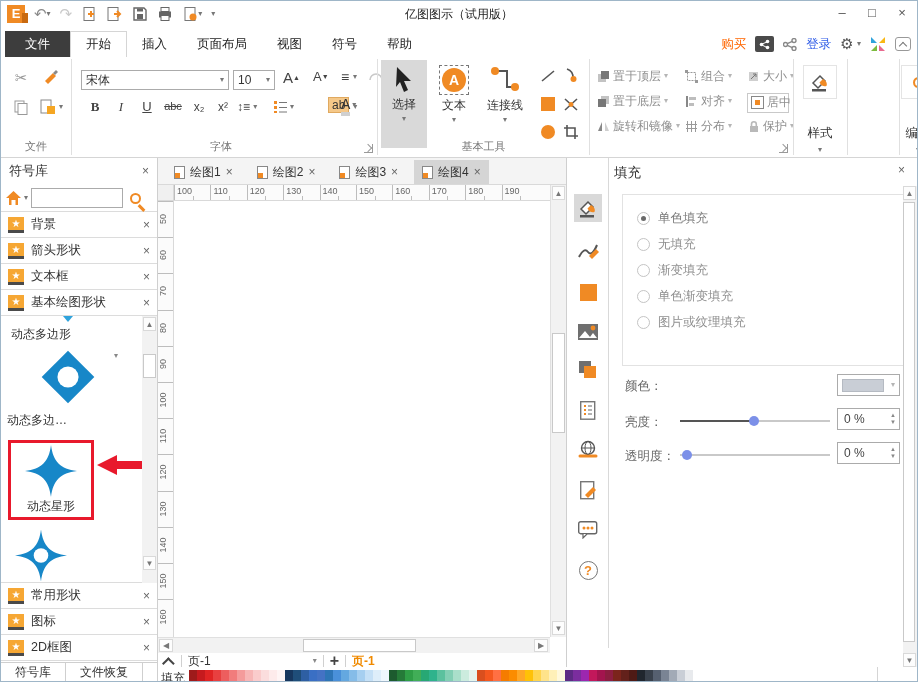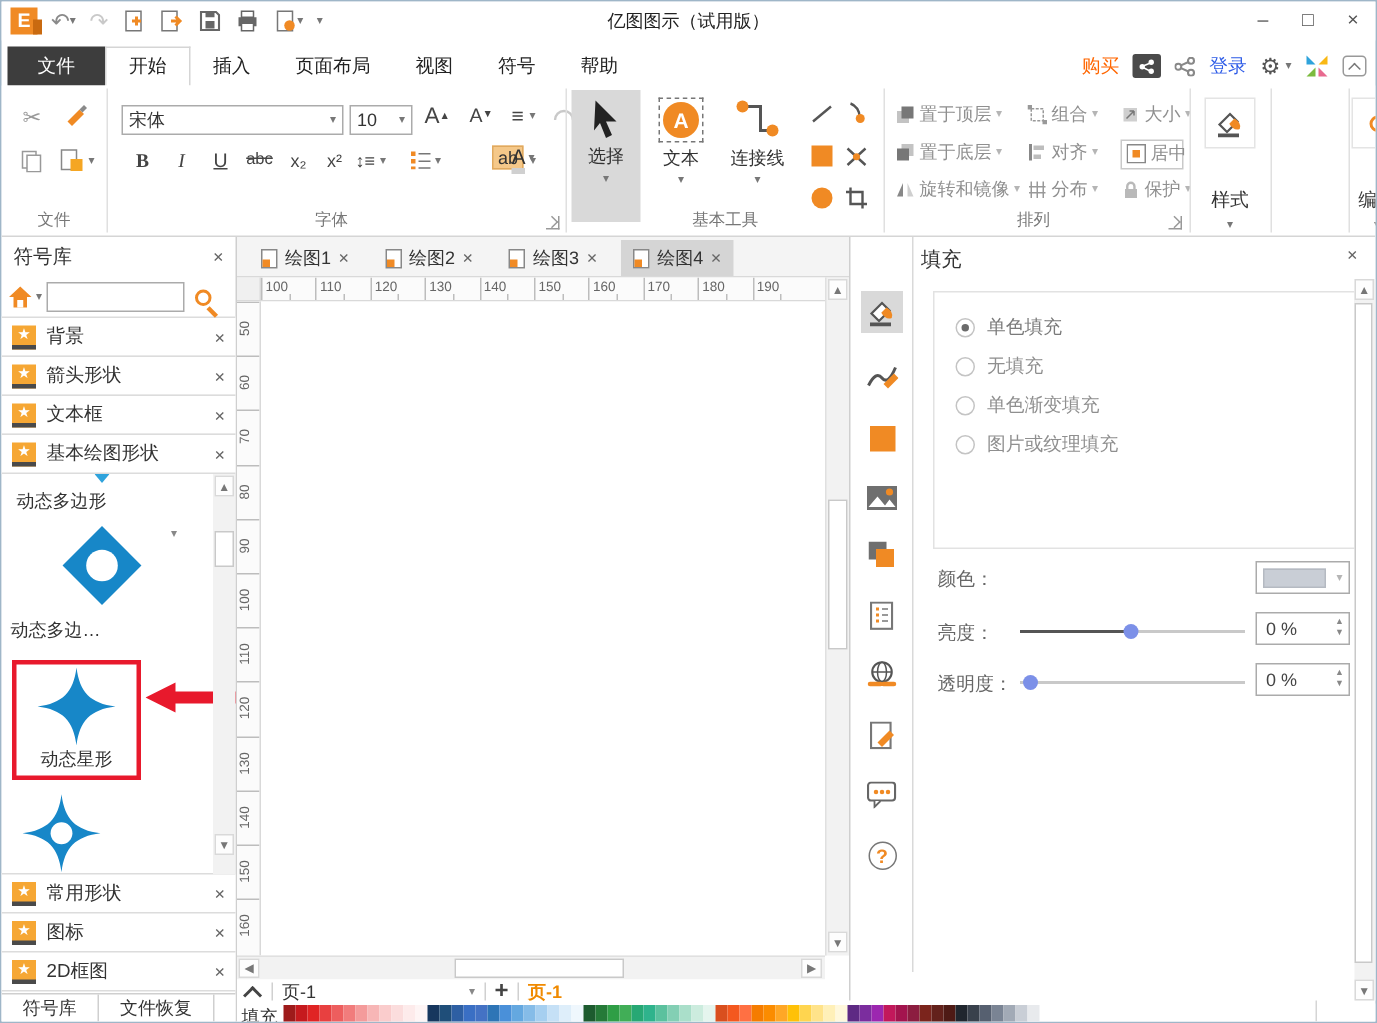--- a/index.html
+++ b/index.html
@@ -451,21 +451,20 @@
         <span>
           <svg width="13" height="13">
             <rect x="3" y="6" width="8" height="6" fill="#b9b9b9"></rect>
             <path d="M4.5 6 v-1.8 a2.4 2.4 0 0 1 4.8 0 V6" fill="none" stroke="#b9b9b9" stroke-width="1.6"></path>
           </svg>
         </span>
         <span>保护</span>
         <span class="caret">▾</span>
       </div>
     </div>
-  <div class="glabel" style="left:588px;width:200px;">排列</div>
   <span class="launcher" style="left:778px;"></span>
   <div class="gdiv" style="left:792px;"></div>
 
   <div class="vgroup" style="left:796px;">
     <div class="icon-frame">
       <svg width="22" height="22">
           <path d="M4 12 l7-7 5 5 -7 7 z" fill="#fff" stroke="#555" stroke-width="1.5"></path>
           <path d="M14 8 q5 3 3.5 7 q-4 1.5 -7 -3.5 z" fill="#F08A24"></path>
           <rect x="3" y="18" width="14" height="2.5" fill="#555"></rect>
         </svg>
@@ -840,20 +839,24 @@
       <div class="fopt">
         <span class="radio sel"></span>
         <span style="color: rgb(122, 122, 122);">单色填充</span>
       </div>
       <div class="fopt">
         <span class="radio"></span>
         <span>无填充</span>
       </div>
       <div class="fopt">
         <span class="radio"></span>
+        <span>渐变填充</span>
+      </div>
+      <div class="fopt">
+        <span class="radio"></span>
         <span>单色渐变填充</span>
       </div>
       <div class="fopt">
         <span class="radio"></span>
         <span>图片或纹理填充</span>
       </div>
     </div>
 
   <span class="prow-label" style="top:220px;">颜色：</span>
   <div id="color-drop">

